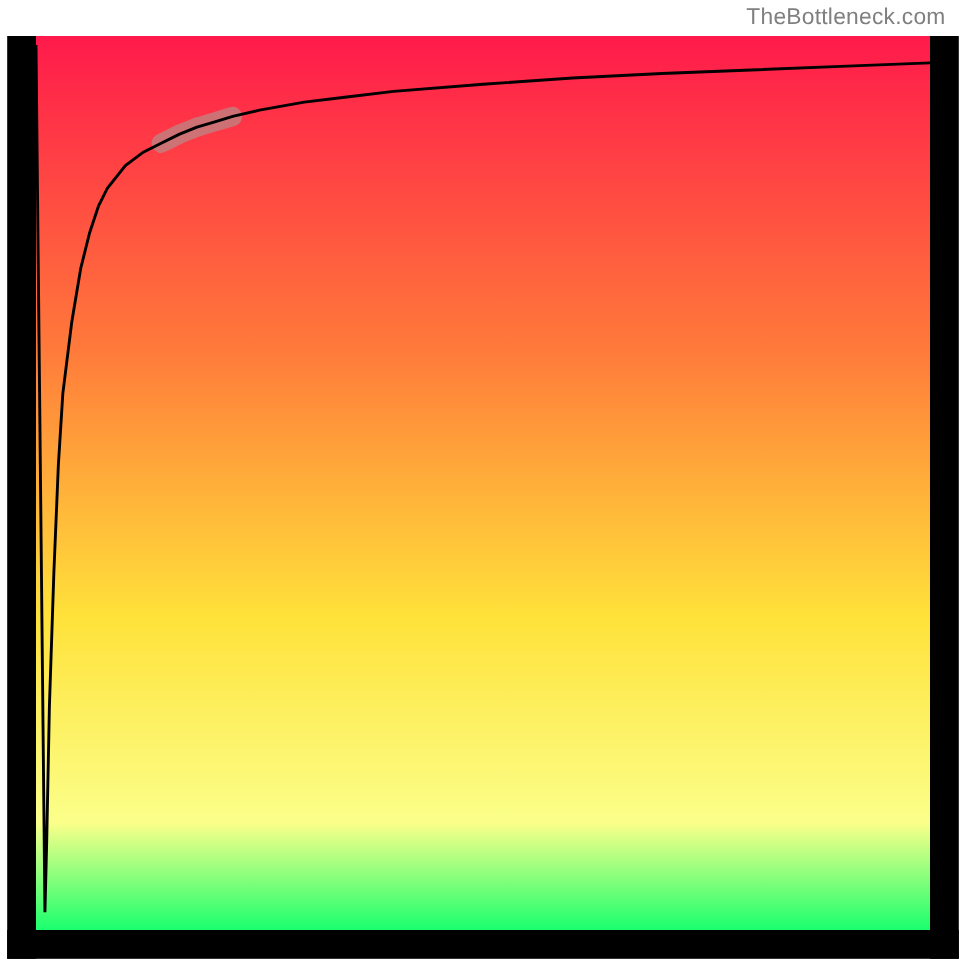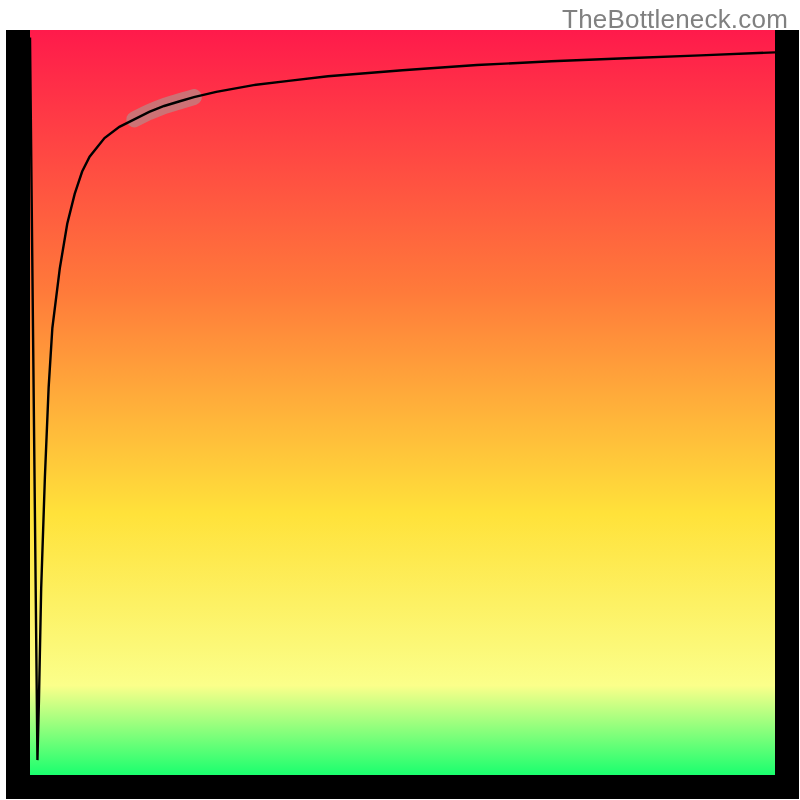--- a/index.html
+++ b/index.html
@@ -13,21 +13,21 @@
   }
   .stage {
     position: relative;
     width: 800px;
     height: 800px;
   }
   .watermark {
     position: absolute;
     top: 4px;
     right: 12px;
-    font-size: 26px;
+    font-size: 19px;
     color: #808080;
     font-weight: 400;
     font-family: Arial, Helvetica, sans-serif;
     letter-spacing: 0.2px;
     z-index: 5;
   }
   svg.plot {
     position: absolute;
     left: 0;
     top: 0;

